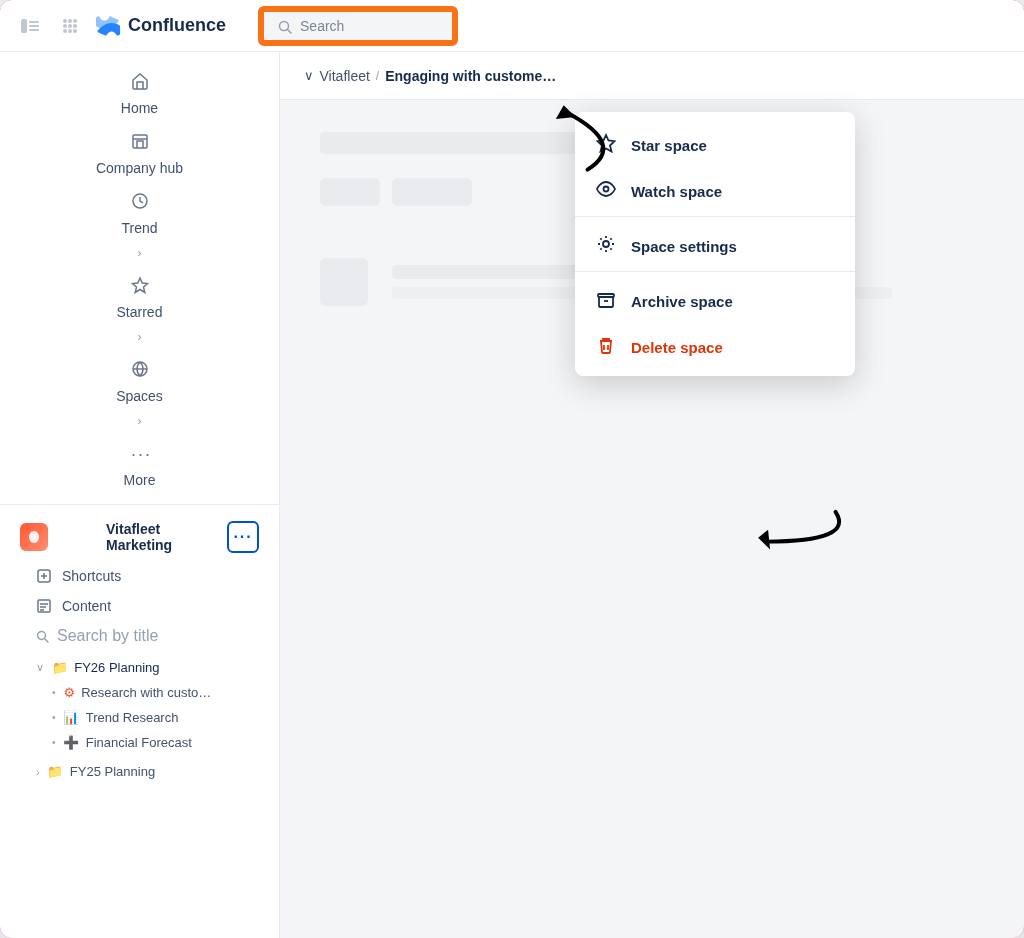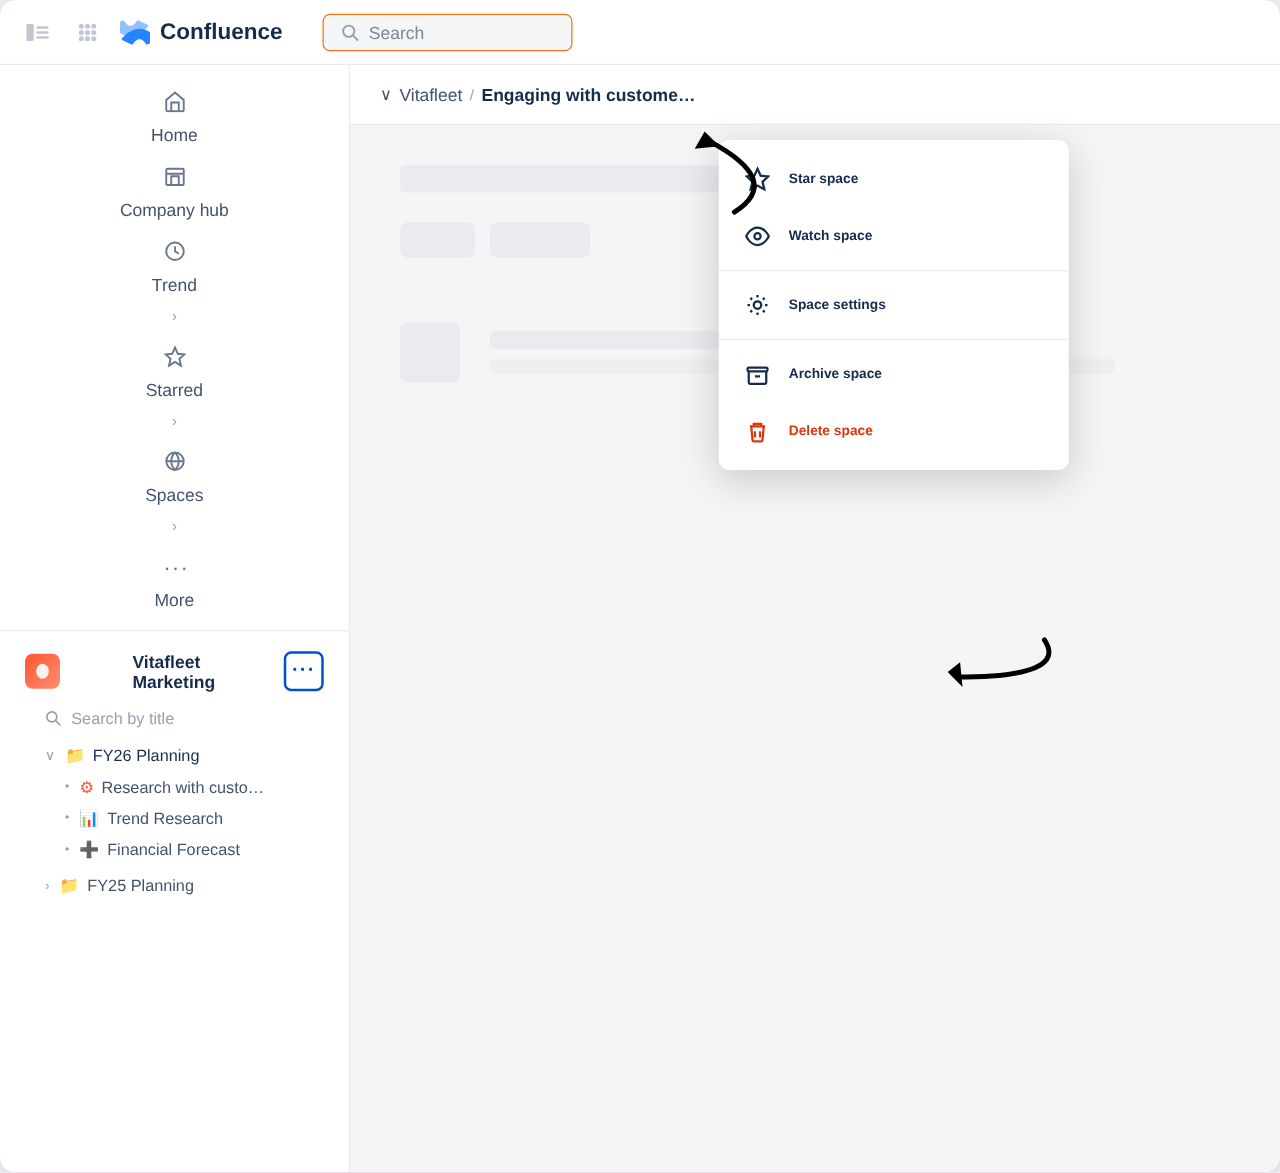--- a/index.html
+++ b/index.html
@@ -8,21 +8,21 @@
       background: #f0f2f5;
       display: flex;
       justify-content: center;
       align-items: center;
       min-height: 100vh;
     }
 
     .window {
       width: 1024px;
       height: 938px;
-      background: #f0abfc;
+      background: #ec4899;
       border-radius: 12px;
       box-shadow: 0 4px 32px rgba(0,0,0,0.15);
       overflow: hidden;
       display: flex;
       flex-direction: column;
       position: relative;
     }
 
     
     .topbar {
@@ -57,24 +57,24 @@
       margin-right: 20px;
     }
 
     .confluence-logo svg {
       width: 24px;
       height: 24px;
     }
 
     .search-bar {
       display: flex;
-      align-items: center;
+      align-items: flex-end;
       gap: 8px;
       background: #f4f5f7;
-      border: 1px solid #f97316;
+      border: 6px solid #f97316;
       border-radius: 6px;
       padding: 6px 14px;
       color: #7a869a;
       font-size: 14px;
       cursor: pointer;
       min-width: 200px;
     }
 
     
     .main {
@@ -193,21 +193,21 @@
       color: #6b778c;
     }
 
     
     .search-title {
       display: flex;
       align-items: center;
       gap: 8px;
       padding: 6px 20px 6px 36px;
       color: #97a0af;
-      font-size: 13px;
+      font-size: 16px;
       cursor: text;
     }
 
     
     .tree-section {
       padding: 4px 0;
     }
 
     .tree-item {
       display: flex;
@@ -306,24 +306,24 @@
       width: 280px;
       background: #ffffff;
       border-radius: 8px;
       box-shadow: 0 8px 32px rgba(0,0,0,0.18);
       padding: 8px 0;
       z-index: 100;
     }
 
     .menu-item {
       display: flex;
-      align-items: center;
+      align-items: flex-end;
       gap: 14px;
       padding: 12px 20px;
-      font-size: 11px;
+      font-size: 15px;
       font-weight: 600;
       color: #172b4d;
       cursor: pointer;
     }
 
     .menu-item.danger { color: #de350b; }
 
     .menu-item .menu-icon {
       width: 22px;
       height: 22px;
@@ -466,21 +466,39 @@
         <div class="space-avatar">
           <svg width="16" height="16" viewBox="0 0 16 16" fill="white" opacity="0.9">
             <path d="M8 2C5 2 3 5 3 8s2 6 5 6 5-3 5-6-2-6-5-6z"></path>
             <circle cx="8" cy="8" r="3" fill="rgba(255,255,255,0.5)"></circle>
           </svg>
         </div>
         <span class="space-name">Vitafleet Marketing</span>
         <div class="three-dots-btn">···</div>
       </div>
 
-
+      <div class="sub-nav-item">
+        <span class="sub-nav-icon">
+          <svg width="16" height="16" viewBox="0 0 16 16" fill="none" stroke="#6b778c" stroke-width="1.5">
+            <rect x="2" y="2" width="12" height="12" rx="2"></rect>
+            <path d="M5 8h6M8 5v6"></path>
+          </svg>
+        </span>
+        <span>Shortcuts</span>
+      </div>
+
+      <div class="sub-nav-item">
+        <span class="sub-nav-icon">
+          <svg width="16" height="16" viewBox="0 0 16 16" fill="none" stroke="#6b778c" stroke-width="1.5">
+            <rect x="2" y="2" width="12" height="12" rx="1"></rect>
+            <path d="M4 6h8M4 9h6M4 12h4"></path>
+          </svg>
+        </span>
+        <span>Content</span>
+      </div>
 
       <div class="search-title">
         <svg width="13" height="13" viewBox="0 0 13 13" fill="#97a0af">
           <circle cx="5.5" cy="5.5" r="4" stroke="#97a0af" stroke-width="1.4" fill="none"></circle>
           <line x1="8.5" y1="8.5" x2="12" y2="12" stroke="#97a0af" stroke-width="1.4" stroke-linecap="round"></line>
         </svg>
         <span>Search by title</span>
       </div>
 
       <div class="tree-section">

